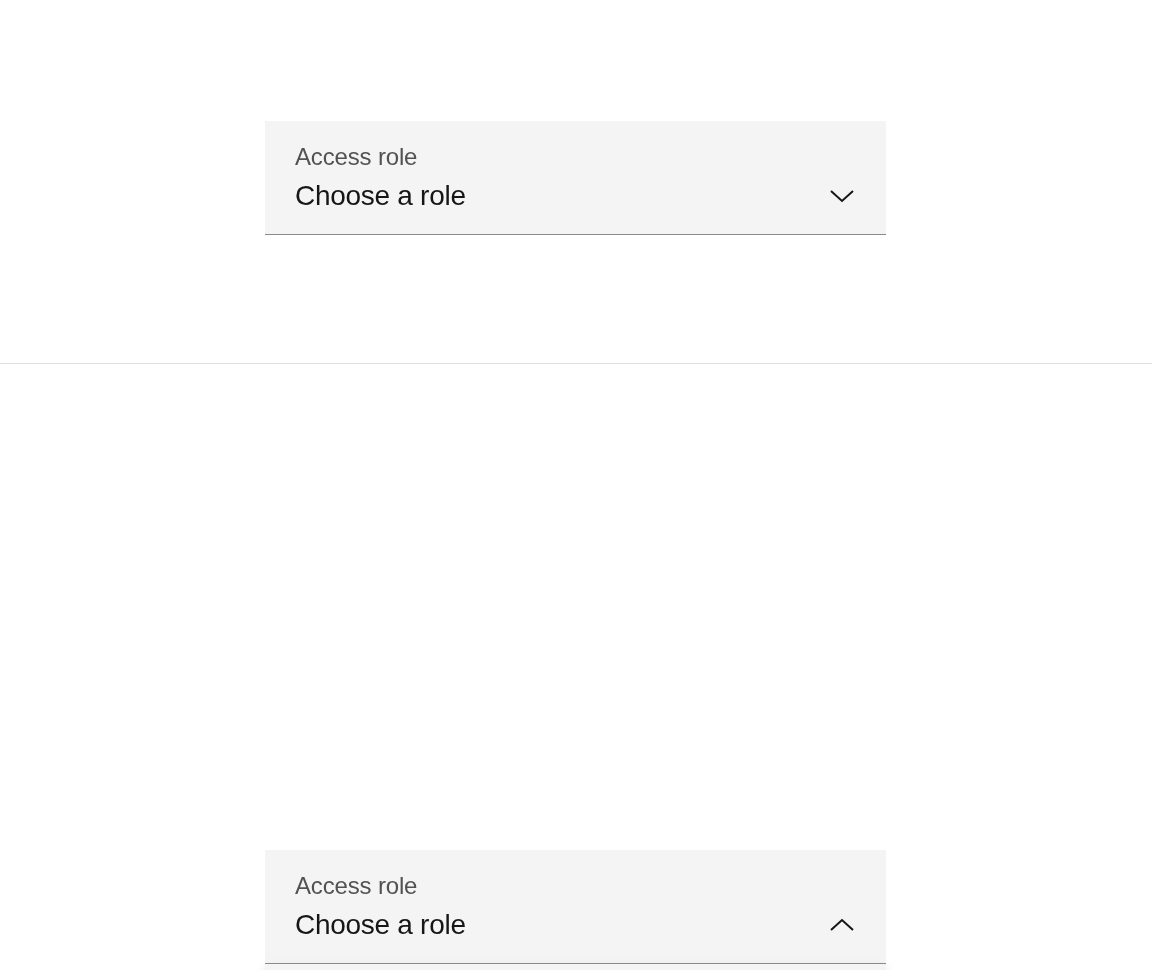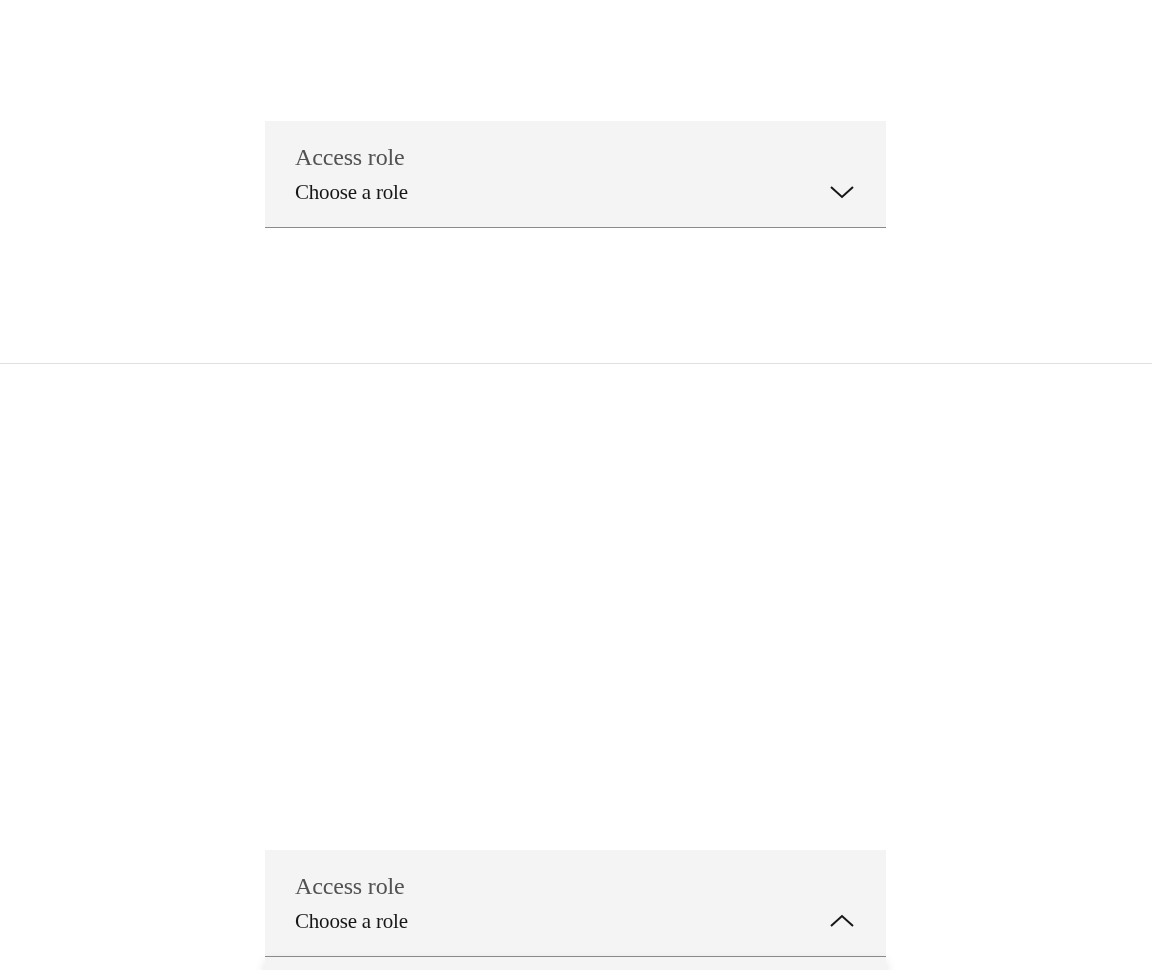--- a/index.html
+++ b/index.html
@@ -28,35 +28,34 @@
     left: 265px;
     background: #f4f4f4;
   }
   .dropdown-top { top: 121px; }
   .dropdown-bottom { top: 486px; }
   .dropdown-header {
     padding: 22px 30px 22px 30px;
     border-bottom: 1px solid #8a8a8a;
     cursor: pointer;
     position: relative;
-    font-family: Liberation Serif, serif;
   }
   .dropdown-label {
     font-size: 24px;
     color: #525252;
     line-height: 1.2;
     margin-bottom: 8px;
   }
   .dropdown-value-row {
     display: flex;
     align-items: center;
     justify-content: space-between;
   }
   .dropdown-value {
-    font-size: 21px;
+    font-size: 28px;
     color: #161616;
     letter-spacing: -0.01em;
     text-align: center;
   }
   .chevron {
     width: 24px;
     height: 14px;
     flex-shrink: 0;
     margin-right: 2px;
   }

